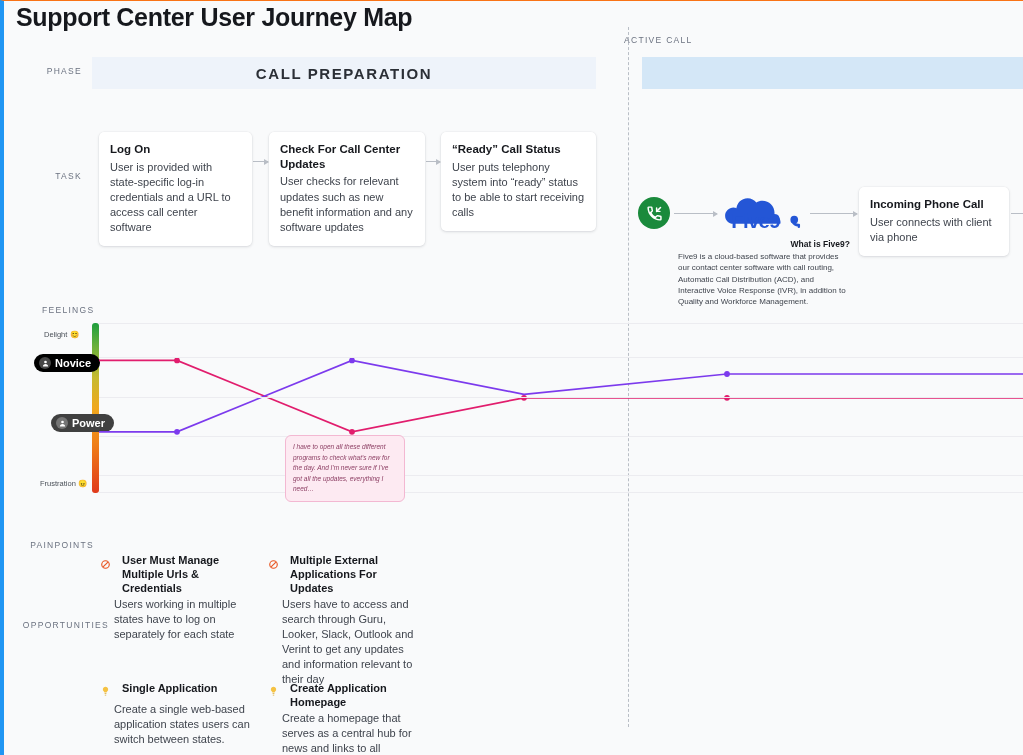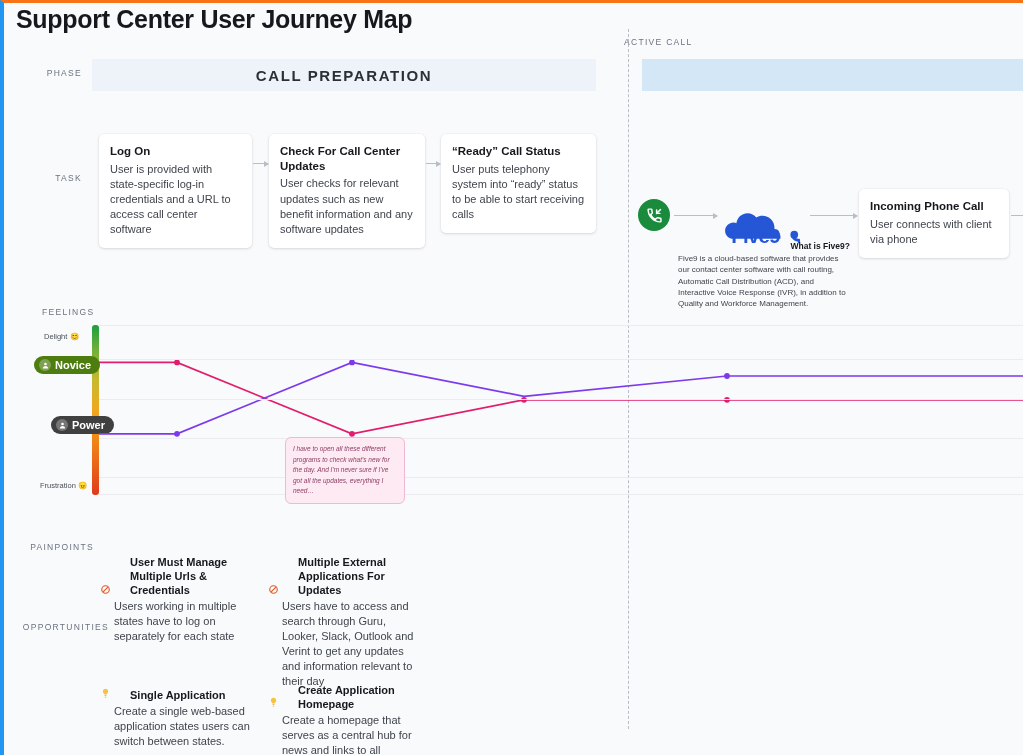--- a/index.html
+++ b/index.html
@@ -7,21 +7,21 @@
     width: 1023px; height: 755px;
     background: #ffffff;
     font-family: "Liberation Sans", sans-serif;
     overflow: hidden;
   }
   #canvas {
     position: relative;
     width: 1023px; height: 755px;
     background: #f9fafb;
     border-left: 4px solid #2196f3;
-    border-top: 3px solid #f97316;
+    border-top: 1px solid #f97316;
     overflow: hidden;
   }
 
   
   .title {
     position: absolute;
     left: 12px; top: 2px;
     font-size: 25px;
     font-weight: 700;
     color: #16181d;
@@ -103,21 +103,21 @@
   }
 
   
   .f9-icon {
     position: absolute; left: 634px; top: 196px;
     width: 32px; height: 32px; border-radius: 50%;
     background: #1a8a3c;
     display: flex; align-items: center; justify-content: center;
   }
   .f9-logo {
-    position: absolute; left: 718px; top: 203px;
+    position: absolute; left: 718px; top: 190px;
     width: 82px; height: 42px;
   }
   .f9-note { position: absolute; left: 674px; top: 238px; width: 172px; }
   .f9-note h5 { font-size: 8.5px; font-weight: 700; color: #16181d; margin-bottom: 2px; text-align: right; }
   .f9-note p { font-size: 8px; color: #3f444d; line-height: 1.42; }
 
   
   .chart-area {
     position: absolute;
     left: 95px; top: 322px;
@@ -146,39 +146,39 @@
     padding: 3px 9px 3px 5px;
     border-radius: 11px;
     font-size: 11px; font-weight: 700; color: #fff;
     white-space: nowrap;
   }
   .pill .pic {
     width: 12px; height: 12px; border-radius: 50%;
     background: rgba(255,255,255,.28);
     display: flex; align-items: center; justify-content: center;
   }
-  .pill-novice { left: 30px; top: 353px; background: #4d7c0f; }
+  .pill-novice { left: 30px; top: 353px; background: #000000; }
   .pill-power  { left: 47px; top: 413px; background: #404040; }
 
   
   .quote {
     position: absolute;
     left: 281px; top: 434px; width: 120px;
     background: #fdeaf2;
     border: 1px solid #f3b8d2;
     border-radius: 6px;
     padding: 6px 7px;
     font-size: 6.5px; font-style: italic;
     color: #8d3f64; line-height: 1.62;
   }
 
   
   .item { position: absolute; width: 150px; }
   .item .ihead {
-    display: flex; align-items: flex-end; gap: 20px;
+    display: flex; align-items: flex-start; gap: 12px;
     margin-bottom: 1px;
   }
   .item h4 { font-size: 11px; font-weight: 700; color: #16181d; line-height: 1.27; }
   .item p  { font-size: 11px; color: #3f444d; line-height: 1.37; padding-left: 13px; }
   .badge { flex: 0 0 auto; margin-top: 1px; }
 
   .pp-1 { left: 97px;  top: 553px; }
   .pp-2 { left: 265px; top: 553px; }
   .op-1 { left: 97px;  top: 681px; }
   .op-2 { left: 265px; top: 681px; width: 160px; }

